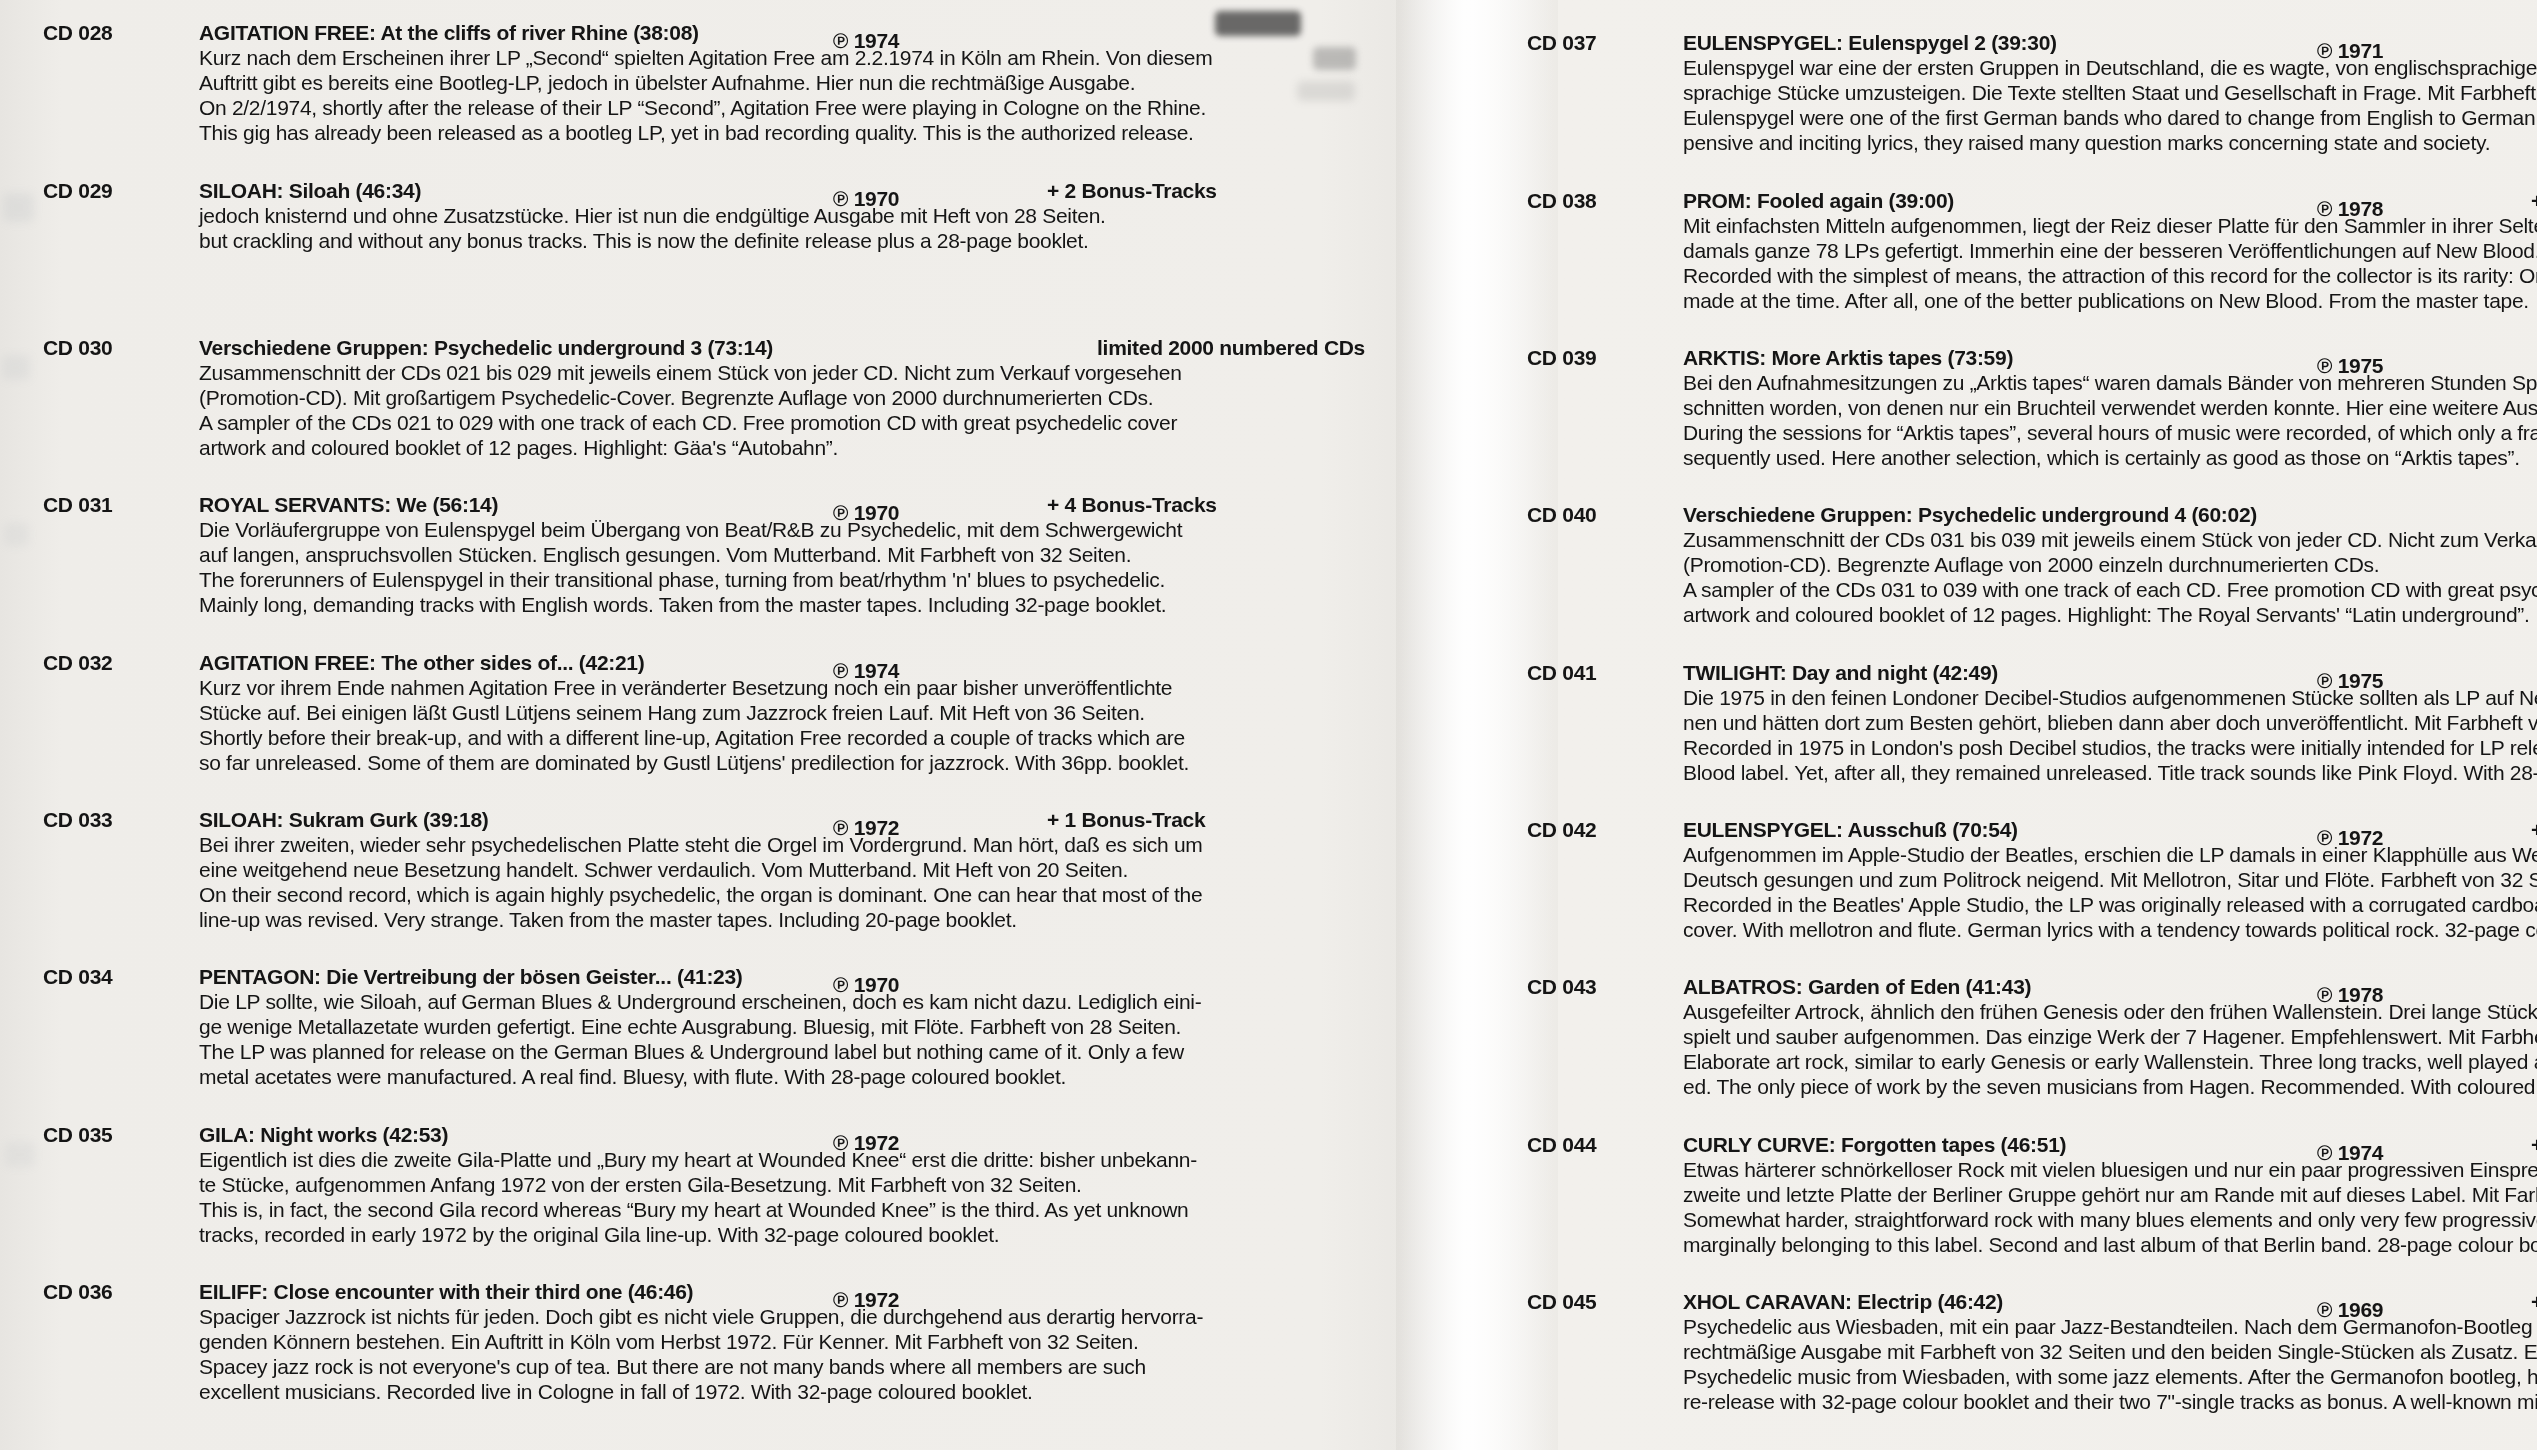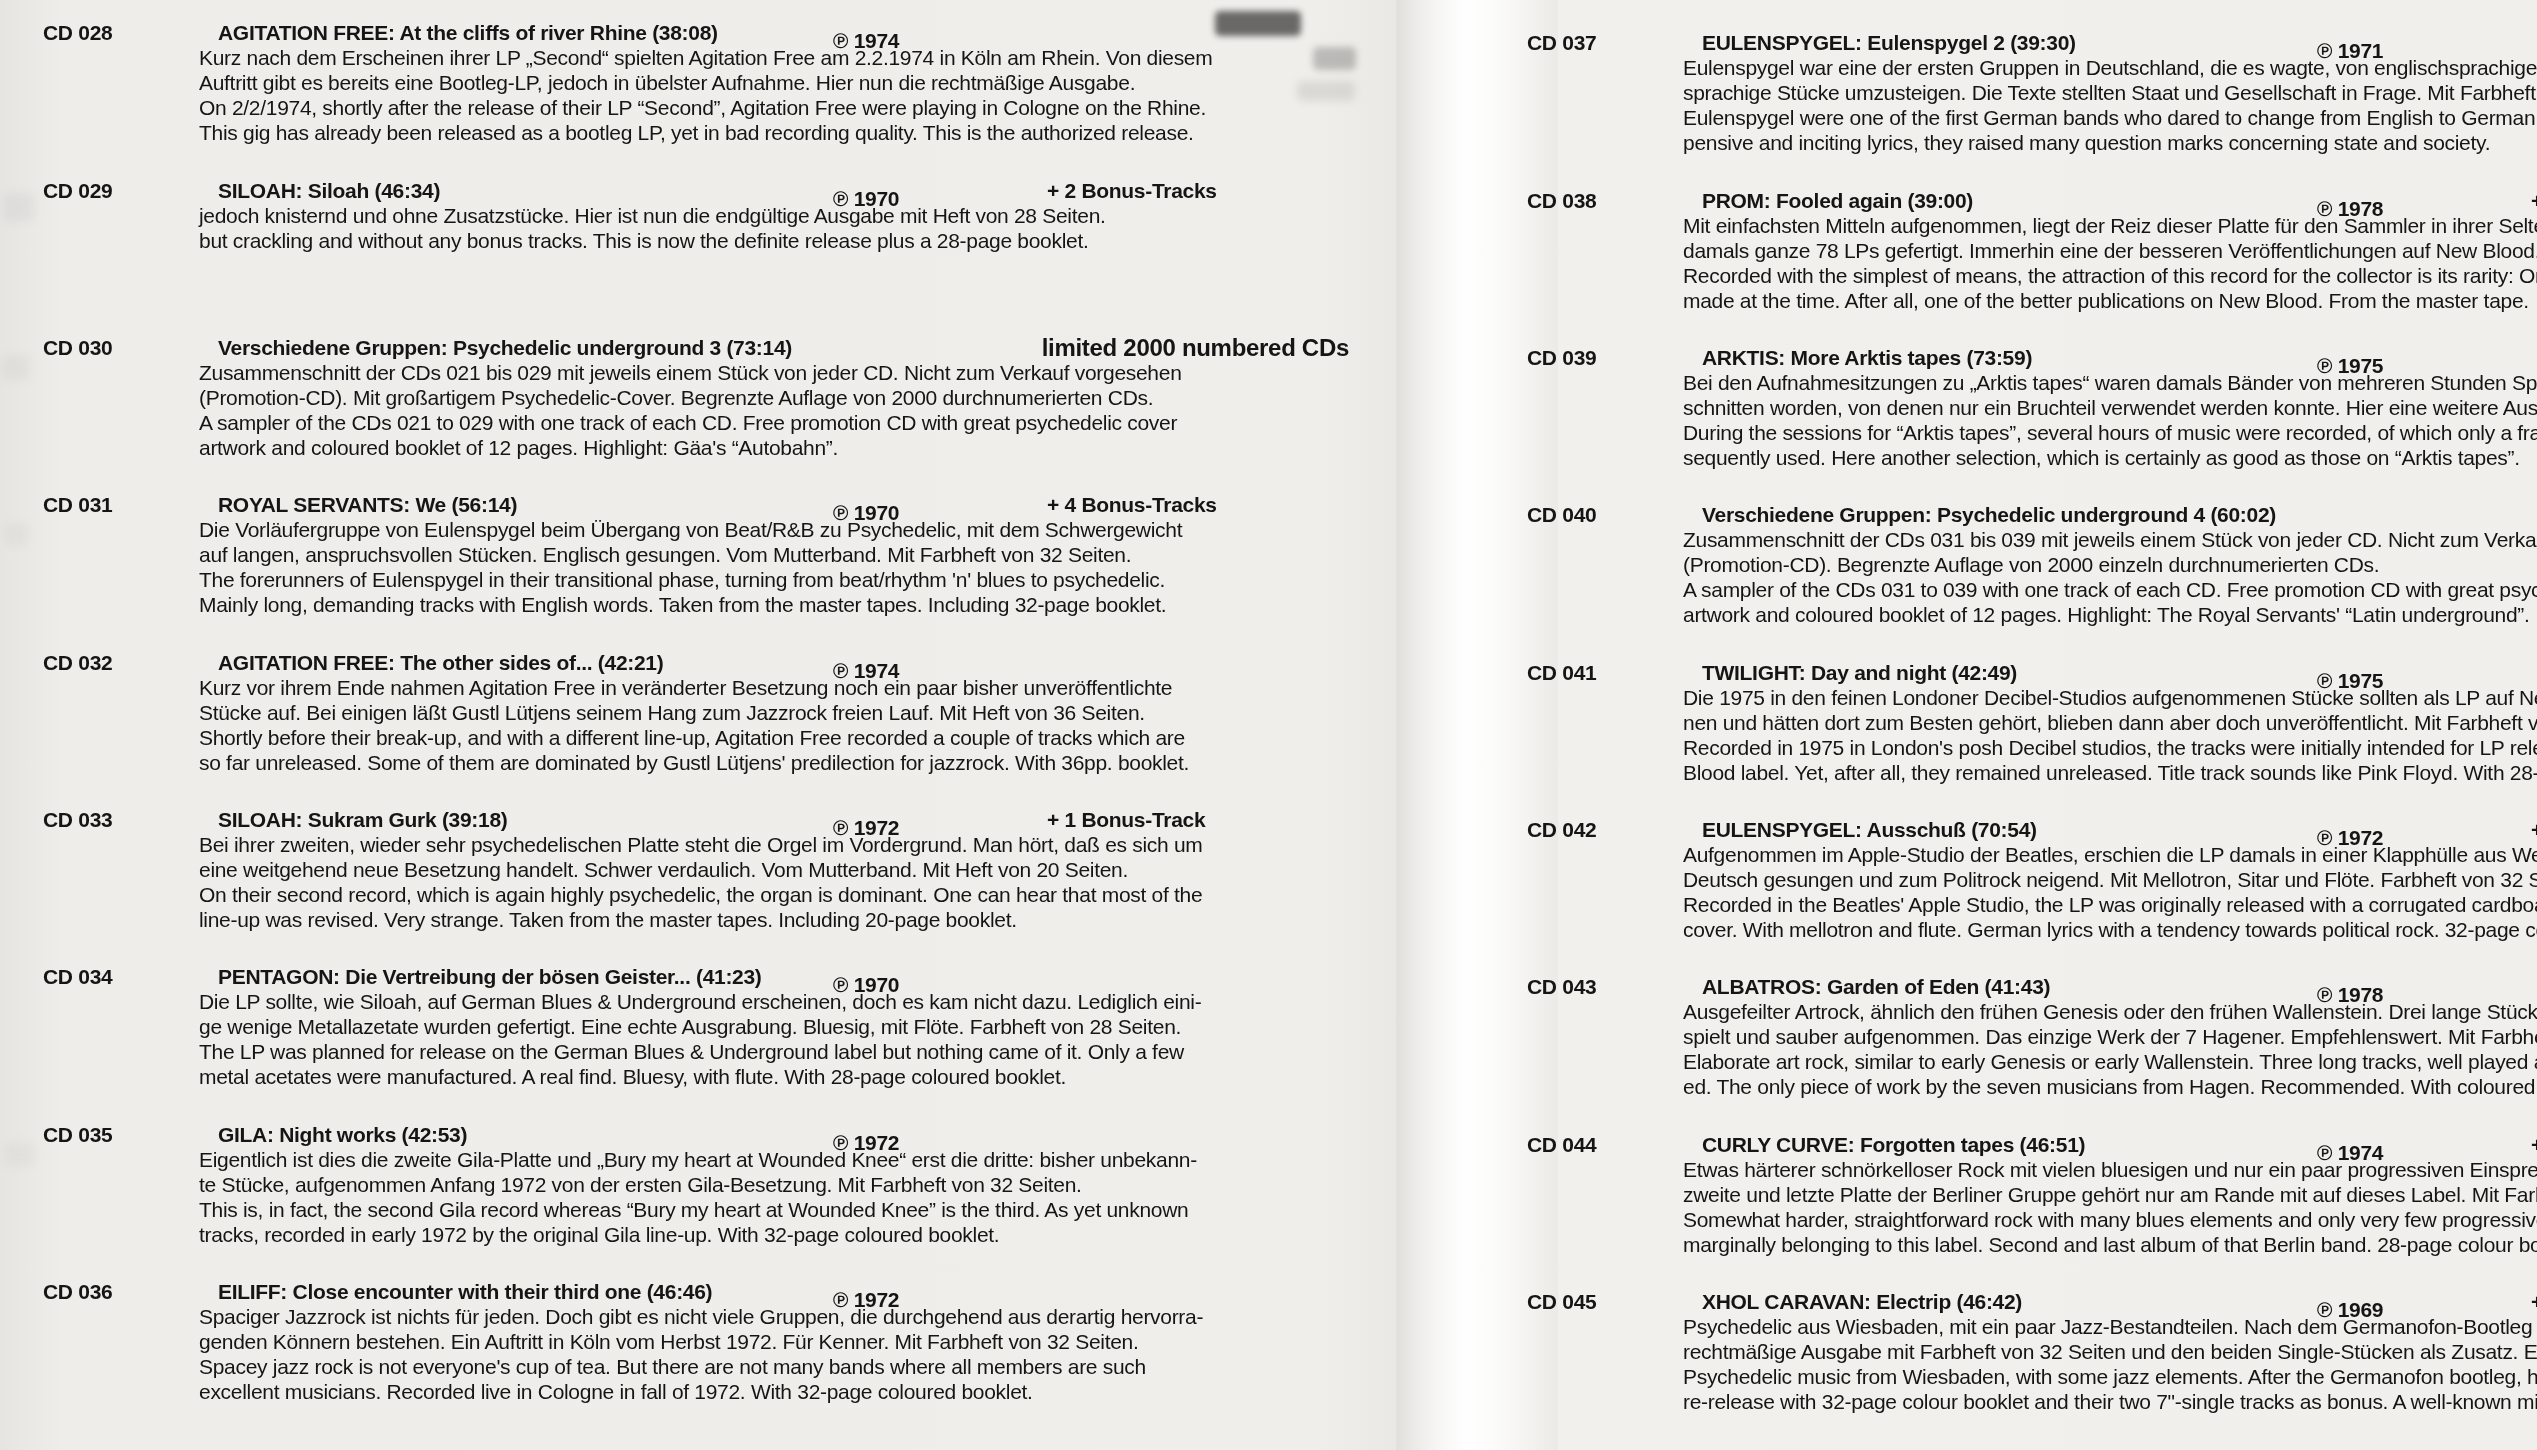--- a/index.html
+++ b/index.html
@@ -20,33 +20,33 @@
   #col-left{left:43px;width:1327px;}
   #col-right{left:1527px;width:1350px;}
   .entry{position:absolute;left:0;width:100%;}
   .cd-num{
     position:absolute;left:0;top:0;
     font-weight:700;font-size:21px;line-height:25px;letter-spacing:-0.3px;
     white-space:nowrap;
   }
   .entry-body{position:absolute;left:156px;top:0;right:0;}
   .title-row{position:relative;height:25px;}
-  .title{font-weight:700;font-size:21px;line-height:25px;letter-spacing:-0.3px;white-space:nowrap;margin-left:19px;}
+  .title{font-weight:700;font-size:21px;line-height:25px;letter-spacing:-0.3px;white-space:nowrap;}
   .phon{
     position:absolute;left:634px;top:0;
     font-weight:700;font-size:21px;line-height:25px;letter-spacing:-0.3px;white-space:nowrap;margin-top:8px;
   }
   .phon .p-glyph{font-weight:700;}
   .bonus{
     position:absolute;left:848px;top:0;
     font-weight:700;font-size:21px;line-height:25px;letter-spacing:-0.3px;white-space:nowrap;
   }
   .limited{
-    position:absolute;right:21px;top:0;
-    font-weight:700;font-size:24px;line-height:25px;letter-spacing:-0.3px;white-space:nowrap;
+    position:absolute;right:5px;top:0;
+    font-weight:700;font-size:21px;line-height:25px;letter-spacing:-0.3px;white-space:nowrap;
   }
   .line{
     font-size:21px;line-height:25px;letter-spacing:-0.3px;white-space:nowrap;
   }
   
   .ghost{position:absolute;border-radius:5px;pointer-events:none;}
   .fold{
     position:absolute;top:0;left:1396px;width:162px;height:1450px;
     background:linear-gradient(90deg, rgba(160,156,150,0.10) 0%, rgba(255,255,255,0.85) 42%, rgba(255,255,255,0.55) 58%, rgba(170,166,160,0.08) 100%);
     pointer-events:none;

